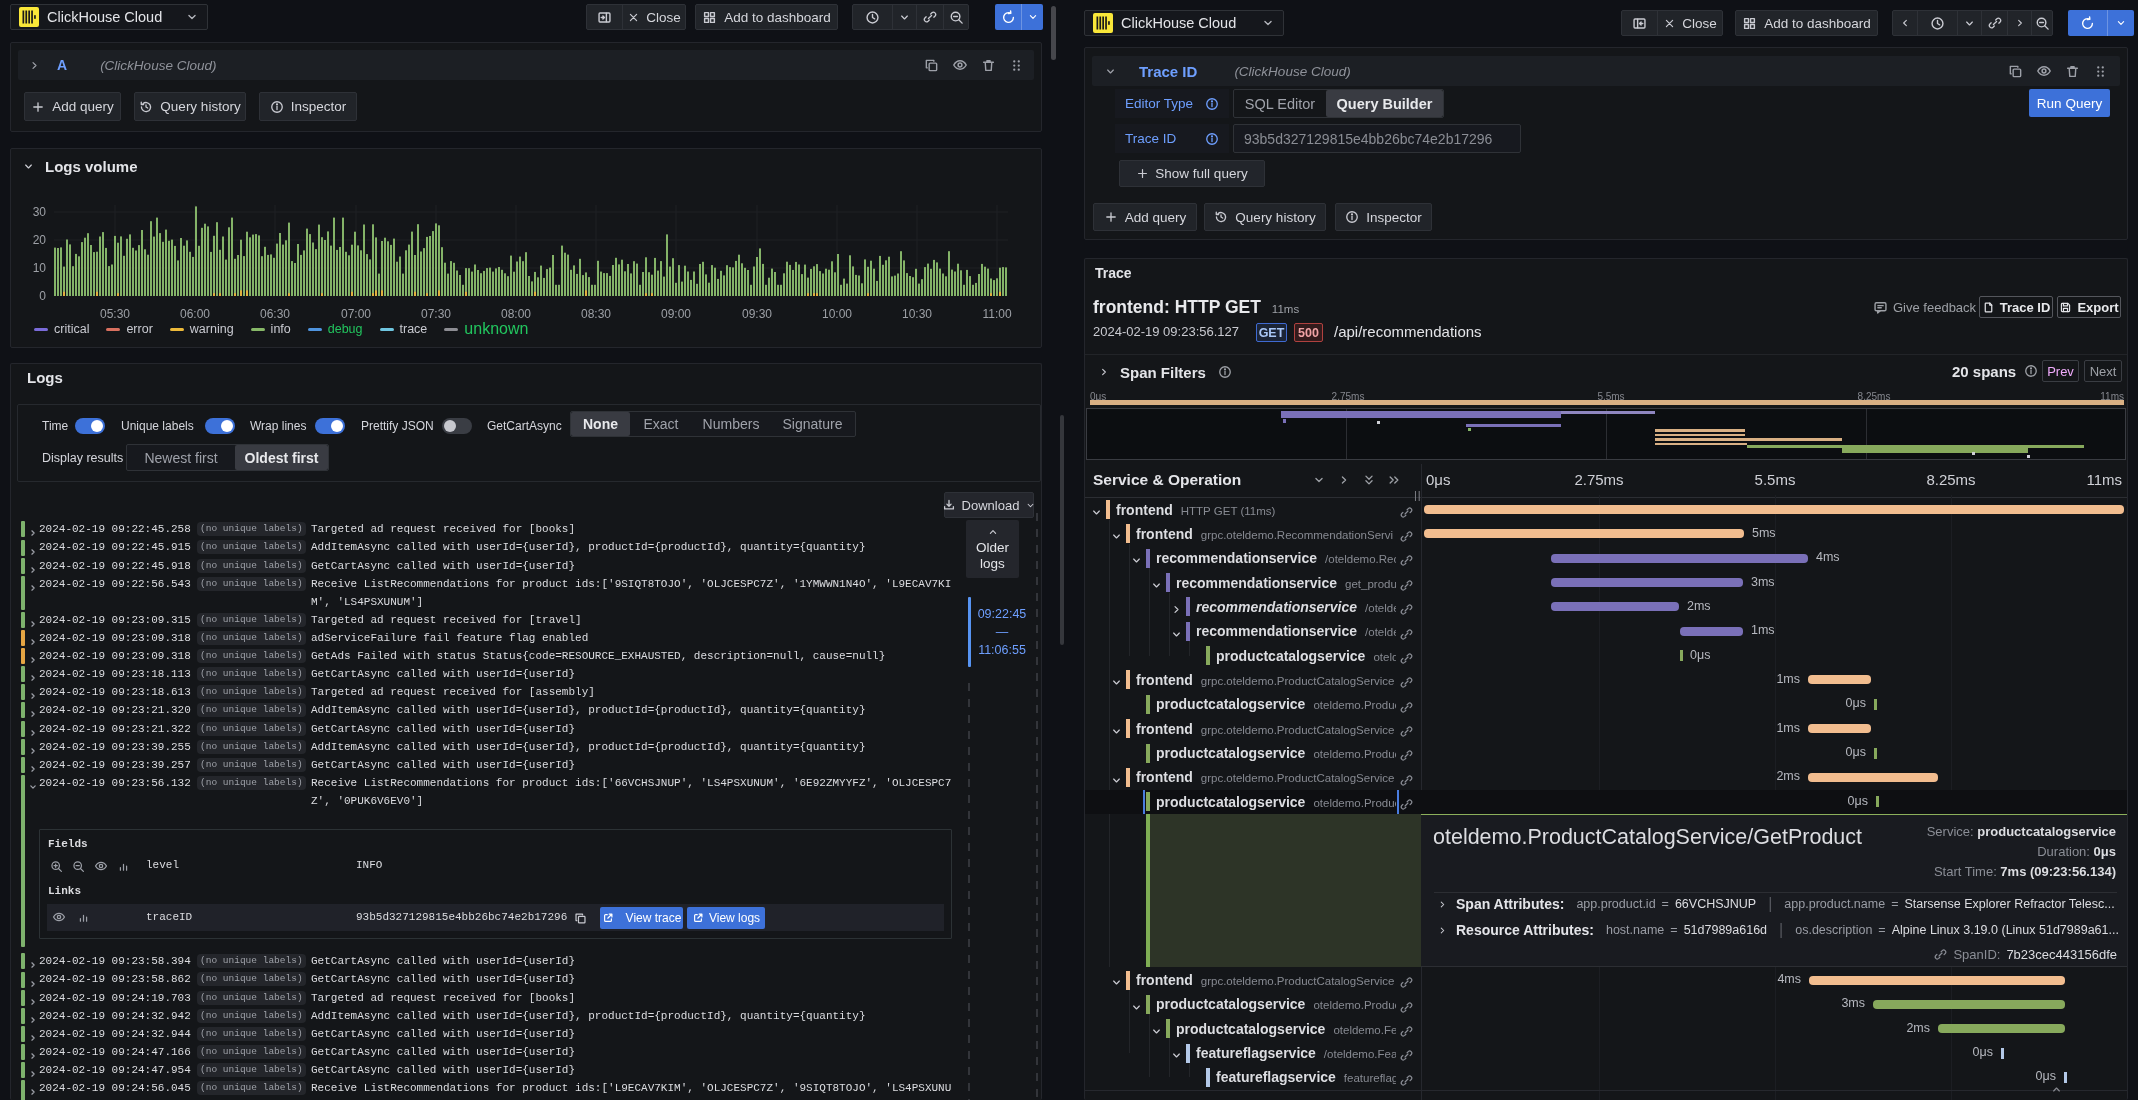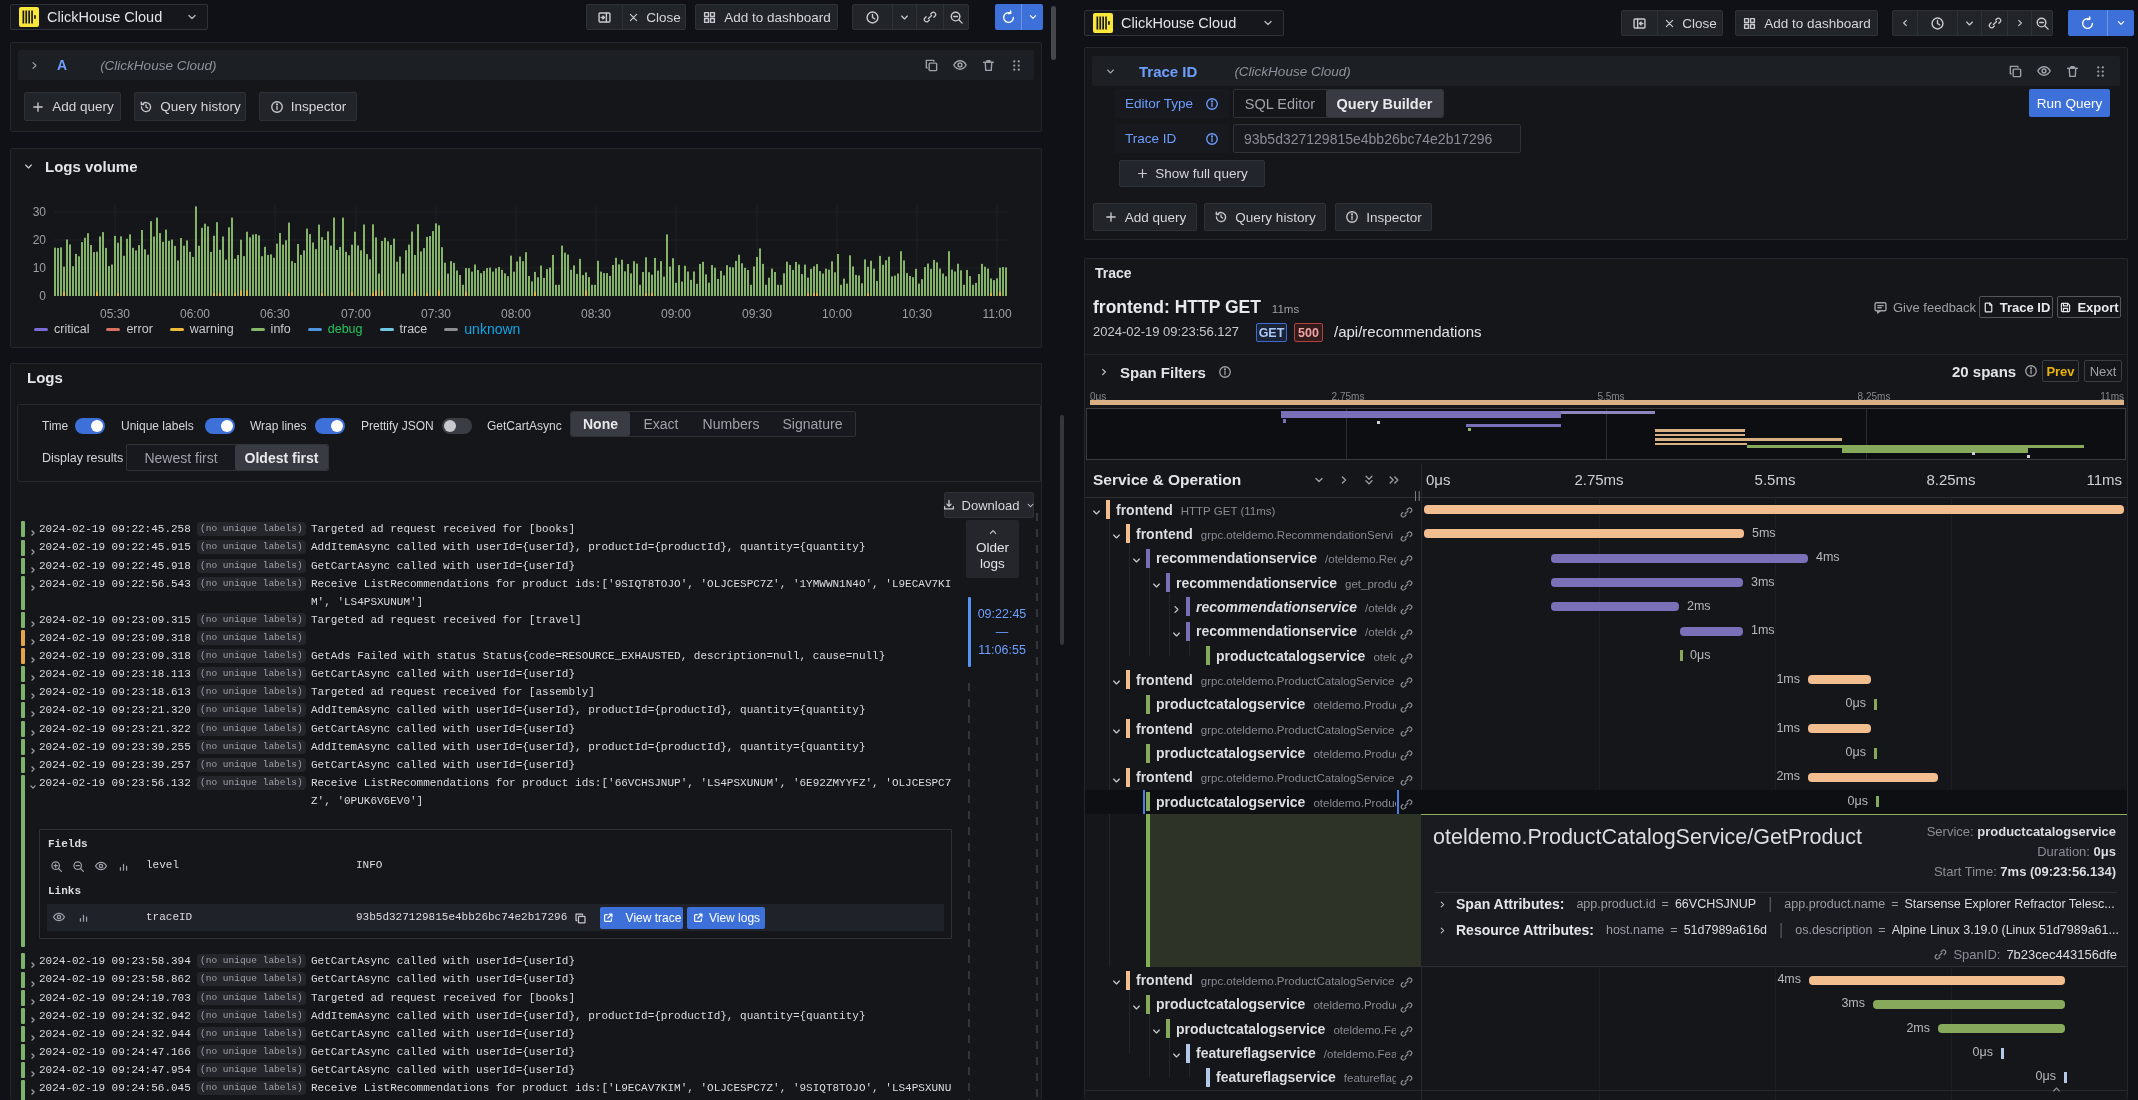--- a/index.html
+++ b/index.html
@@ -579,21 +579,21 @@
       <span style="display:inline-flex;align-items:center;margin-right:17px">
         <span style="width:14px;height:3px;border-radius:2px;background:#4f94de;margin-right:6px"></span>
         <span style="font-size:12.5px;color:#22c55e">debug</span>
       </span>
       <span style="display:inline-flex;align-items:center;margin-right:17px">
         <span style="width:14px;height:3px;border-radius:2px;background:#6fc6e0;margin-right:6px"></span>
         <span style="font-size:12.5px;color:#c9cad1">trace</span>
       </span>
       <span style="display:inline-flex;align-items:center;margin-right:17px">
         <span style="width:14px;height:3px;border-radius:2px;background:#8d8d93;margin-right:6px"></span>
-        <span style="font-size:14px;color:#0ea5e9">unknown</span>
+        <span style="font-size:16px;color:#22c55e">unknown</span>
       </span>
     </div>
 <div class="panel" style="left:10px;top:363px;width:1032px;height:737px;border-bottom:none"></div>
 <div class="abs " style="left:27px;top:369px;width:200px;height:18px;font-size:15px;font-weight:700;color:#e3e4e8;">Logs</div>
 <div class="abs" style="left:17px;top:404px;width:1024px;height:78px;border:1px solid #26292e;border-radius:2px"></div>
 <div class="abs " style="left:42px;top:419px;font-size:12px;font-weight:500;white-space:nowrap;">Time</div>
 <div class="abs " style="left:75px;top:418px;"><span class="tgl" style="display:inline-block;width:30px;height:16px;background:#3d71d9"><i style="right:2px"></i></span></div>
 <div class="abs " style="left:121px;top:419px;font-size:12px;font-weight:500;white-space:nowrap;">Unique labels</div>
 <div class="abs " style="left:205px;top:418px;"><span class="tgl" style="display:inline-block;width:30px;height:16px;background:#3d71d9"><i style="right:2px"></i></span></div>
 <div class="abs " style="left:250px;top:419px;font-size:12px;font-weight:500;white-space:nowrap;">Wrap lines</div>
@@ -670,20 +670,21 @@
           </svg></div>
         <div class="abs mono" style="left:39px;top:611px;font-size:11px;line-height:18.1px;color:#dcdde1;white-space:pre">2024-02-19 09:23:09.315</div>
         <div class="abs mono chip" style="left:197px;top:613px;font-size:9.5px;line-height:14px">(no unique labels)</div>
         <div class="abs mono" style="left:311px;top:611px;width:646px;font-size:11px;line-height:18.1px;color:#dcdde1;word-break:break-all">Targeted ad request received for [travel]</div>
         <div class="abs" style="left:21px;top:630px;width:4px;height:16px;background:#e5a543;border-radius:1px"></div>
         <div class="abs" style="left:28px;top:632px"><svg width="10" height="10" viewBox="0 0 16 16" style="flex:none;" fill="none" stroke="#9da0a8" stroke-width="2" stroke-linecap="round" stroke-linejoin="round">
             <path d="M6.2 4.5l3.6 3.5-3.6 3.5"></path>
           </svg></div>
         <div class="abs mono" style="left:39px;top:629px;font-size:11px;line-height:18.1px;color:#dcdde1;white-space:pre">2024-02-19 09:23:09.318</div>
         <div class="abs mono chip" style="left:197px;top:631px;font-size:9.5px;line-height:14px">(no unique labels)</div>
+        <div class="abs mono" style="left:311px;top:629px;width:646px;font-size:11px;line-height:18.1px;color:#dcdde1;word-break:break-all">adServiceFailure fail feature flag enabled</div>
         <div class="abs" style="left:21px;top:648px;width:4px;height:16px;background:#e5a543;border-radius:1px"></div>
         <div class="abs" style="left:28px;top:650px"><svg width="10" height="10" viewBox="0 0 16 16" style="flex:none;" fill="none" stroke="#9da0a8" stroke-width="2" stroke-linecap="round" stroke-linejoin="round">
             <path d="M6.2 4.5l3.6 3.5-3.6 3.5"></path>
           </svg></div>
         <div class="abs mono" style="left:39px;top:647px;font-size:11px;line-height:18.1px;color:#dcdde1;white-space:pre">2024-02-19 09:23:09.318</div>
         <div class="abs mono chip" style="left:197px;top:649px;font-size:9.5px;line-height:14px">(no unique labels)</div>
         <div class="abs mono" style="left:311px;top:647px;width:646px;font-size:11px;line-height:18.1px;color:#dcdde1;word-break:break-all">GetAds Failed with status Status{code=RESOURCE_EXHAUSTED, description=null, cause=null}</div>
         <div class="abs" style="left:21px;top:666px;width:4px;height:16px;background:#7eb26d;border-radius:1px"></div>
         <div class="abs" style="left:28px;top:668px"><svg width="10" height="10" viewBox="0 0 16 16" style="flex:none;" fill="none" stroke="#9da0a8" stroke-width="2" stroke-linecap="round" stroke-linejoin="round">
             <path d="M6.2 4.5l3.6 3.5-3.6 3.5"></path>
@@ -1096,21 +1097,21 @@
       <span style="font-size:15px;font-weight:700;color:#e3e4e8">20 spans</span>
       <span style="margin-left:8px;display:inline-flex">
         <svg width="14" height="14" viewBox="0 0 16 16" style="flex:none;" fill="none" stroke="#9da0a6" stroke-width="1.5" stroke-linecap="round" stroke-linejoin="round">
           <circle cx="8" cy="8" r="6"></circle>
           <path d="M8 7.3v3.6"></path>
           <circle cx="8" cy="5" r="0.5" fill="currentcolor"></circle>
         </svg>
       </span>
     </div>
     <div class="abs " style="left:2042px;top:360px;width:37px;height:22px;border:1px solid #3a3d43;border-radius:2px;display:flex;align-items:center;justify-content:center;">
-      <span style="font-size:13px;color:#eab308;font-weight:700">Prev</span>
+      <span style="font-size:13px;color:#f0abfc;font-weight:400">Prev</span>
     </div>
     <div class="abs " style="left:2084px;top:360px;width:38px;height:22px;border:1px solid #3a3d43;border-radius:2px;display:flex;align-items:center;justify-content:center;">
       <span style="font-size:13px;color:#9da0a6;font-weight:500">Next</span>
     </div>
     <div class="abs " style="left:1090px;top:391px;font-size:10px;color:#85878e;">0μs</div>
     <div class="abs " style="left:1348px;top:391px;font-size:10px;color:#85878e;transform:translateX(-50%);">2.75ms</div>
     <div class="abs " style="left:1611px;top:391px;font-size:10px;color:#85878e;transform:translateX(-50%);">5.5ms</div>
     <div class="abs " style="left:1874px;top:391px;font-size:10px;color:#85878e;transform:translateX(-50%);">8.25ms</div>
     <div class="abs " style="left:2124px;top:391px;font-size:10px;color:#85878e;transform:translateX(-100%);">11ms</div>
     <div class="abs " style="left:1086px;top:408px;width:1040px;height:52px;background:#0c0e11;border:1px solid #3a3c42;"></div>

